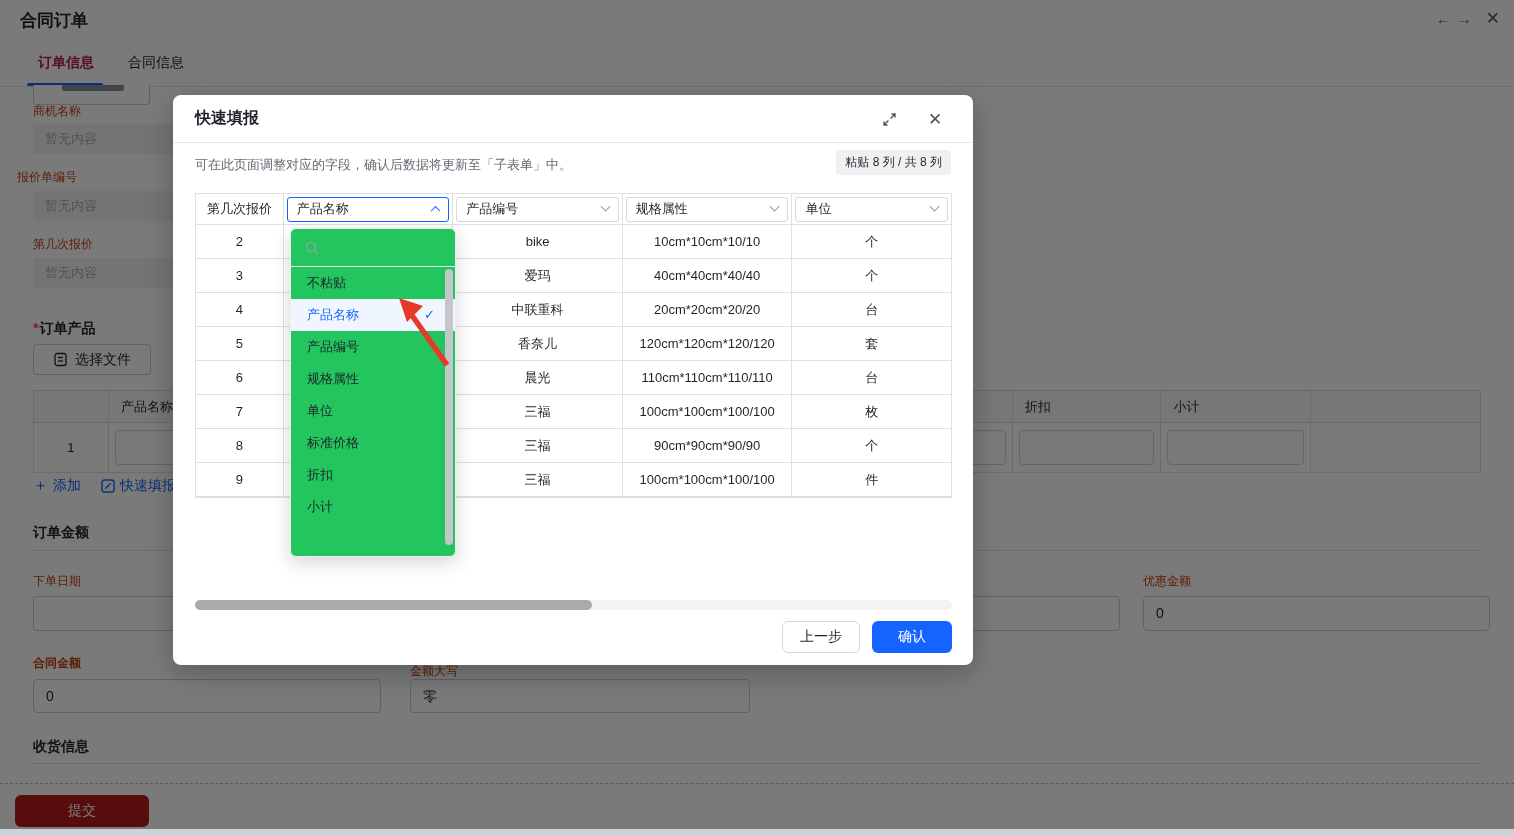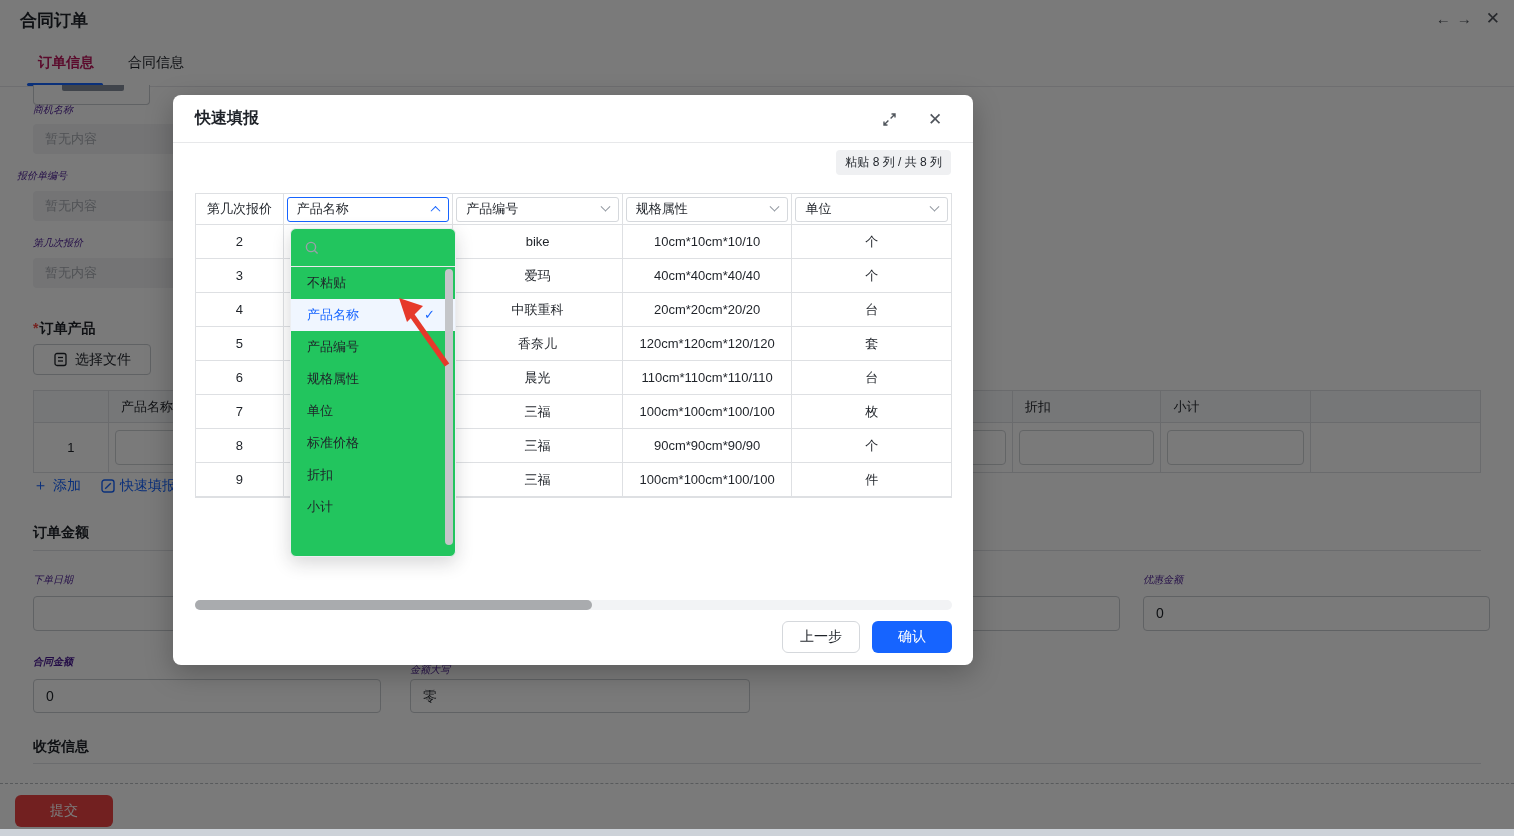--- a/index.html
+++ b/index.html
@@ -18,21 +18,21 @@
   .tab { position:absolute; top:14px; font-size:14px; }
   .tab.active { left:38px; color:#be185d; font-weight:bold; }
   .tab.plain  { left:128px; color:#1f2329; }
   .tab-underline { position:absolute; left:27px; bottom:0; width:76px; height:3px; background:#1664ff; border-radius:2px; }
 
   .content { position:absolute; left:0; top:87px; width:1514px; height:696px; }
 
   .clipped-box { position:absolute; left:33px; top:-2px; width:117px; height:20px; border:1px solid #c9ccd1; border-top:none; border-radius:0 0 4px 4px; background:#fff; overflow:hidden; }
   .clipped-box:before { content:""; position:absolute; left:28px; top:-8px; width:62px; height:14px; background:linear-gradient(#24324d,#24324d); opacity:.55; border-radius:2px; }
 
-  .f-label { position:absolute; font-size:10px; color:#4c1d95;font-style:italic; }
+  .f-label { position:absolute; font-size:12px; color:#c2410c; }
   .f-input-gray { position:absolute; width:347px; height:30px; background:#f2f3f5; border-radius:4px; color:#a8abb2; font-size:13px; line-height:30px; padding-left:12px; }
   .req { color:#f54a45; margin-right:1px; }
   .sec-label { position:absolute; font-size:14px; font-weight:bold; }
 
   .file-btn { position:absolute; left:33px; top:257px; width:118px; height:31px; border:1px solid #c9ccd1; border-radius:4px; background:#fff; display:flex; align-items:center; justify-content:center; gap:7px; font-size:14px; cursor:pointer; }
 
   .bg-table { position:absolute; left:33px; top:303px; width:1448px; border:1px solid #dee0e3; }
   .bg-tr { display:flex; }
   .bg-th { height:32px; line-height:32px; padding-left:12px; font-size:13px; color:#1f2329; background:#f7f8fa; border-right:1px solid #dee0e3; border-bottom:1px solid #dee0e3; overflow:hidden; white-space:nowrap; }
   .bg-td { height:49px; border-right:1px solid #dee0e3; display:flex; align-items:center; padding:0 6px; overflow:hidden; }
@@ -40,21 +40,21 @@
   .bg-th:last-child,.bg-td:last-child { border-right:none; }
   .cell-input { width:100%; height:35px; border:1px solid #d0d3d6; border-radius:4px; background:#fff; }
 
   .link-row { position:absolute; left:33px; top:389px; display:flex; gap:20px; font-size:14px; color:#1664ff; align-items:center; }
   .link-row .lnk { display:flex; align-items:center; gap:5px; cursor:pointer; white-space:nowrap; }
   .divider { position:absolute; left:33px; width:1448px; height:0; border-top:1px solid #dfe1e5; }
 
   .w-input { position:absolute; height:35px; border:1px solid #c9ccd1; border-radius:4px; background:#fff; font-size:14px; line-height:33px; padding-left:12px; color:#1f2329; }
 
   .page-footer { position:absolute; left:0; top:783px; width:1514px; height:53px; border-top:1px dashed #b9bcc1; background:#fff; }
-  .submit-btn { position:absolute; left:15px; top:11px; width:98px; height:32px; background:#ef4444; border:none; border-radius:6px; color:#fff; font-size:14px; cursor:pointer; }
+  .submit-btn { position:absolute; left:15px; top:11px; width:134px; height:32px; background:#b91c1c; border:none; border-radius:6px; color:#fff; font-size:14px; cursor:pointer; }
 
   .bottom-strip { position:absolute; left:0; top:829px; width:1514px; height:7px; background:#cdd2d8; z-index:15; }
 
   
   .overlay { position:absolute; left:0; top:0; width:1514px; height:830px; background:rgba(0,0,0,0.52); z-index:10; }
 
   
   .modal { position:absolute; left:173px; top:95px; width:800px; height:570px; background:#fff; border-radius:8px; box-shadow:0 8px 28px rgba(0,0,0,.25); z-index:20; }
   .m-header { position:absolute; left:0; top:0; width:100%; height:48px; border-bottom:1px solid #e7e8ea; }
   .m-title { position:absolute; left:22px; top:13px; font-size:16px; font-weight:bold; }
@@ -216,20 +216,21 @@
   <div class="m-header">
     <div class="m-title">快速填报</div>
     <div class="m-hicon m-expand">
       <svg width="15" height="15" viewBox="0 0 15 15">
           <path d="M9.5 2h3.5v3.5M13 2L8.6 6.4M5.5 13H2V9.5M2 13l4.4-4.4" fill="none" stroke="#50555c" stroke-width="1.4"></path>
         </svg>
     </div>
     <div class="m-hicon m-close">✕</div>
   </div>
 
+  <div class="m-desc">可在此页面调整对应的字段，确认后数据将更新至「子表单」中。</div>
   <div class="m-badge">粘贴 8 列 / 共 8 列</div>
 
   <div class="m-table">
     <div class="mt-row" id="mt-head">
         <div class="mt-cell mt-head" style="width: 88px;">第几次报价</div>
         <div class="mt-cell mt-head" style="width: 170px;">
           <div class="sel active">
             <span>产品名称</span>
             <span class="chev up"></span>
           </div>

